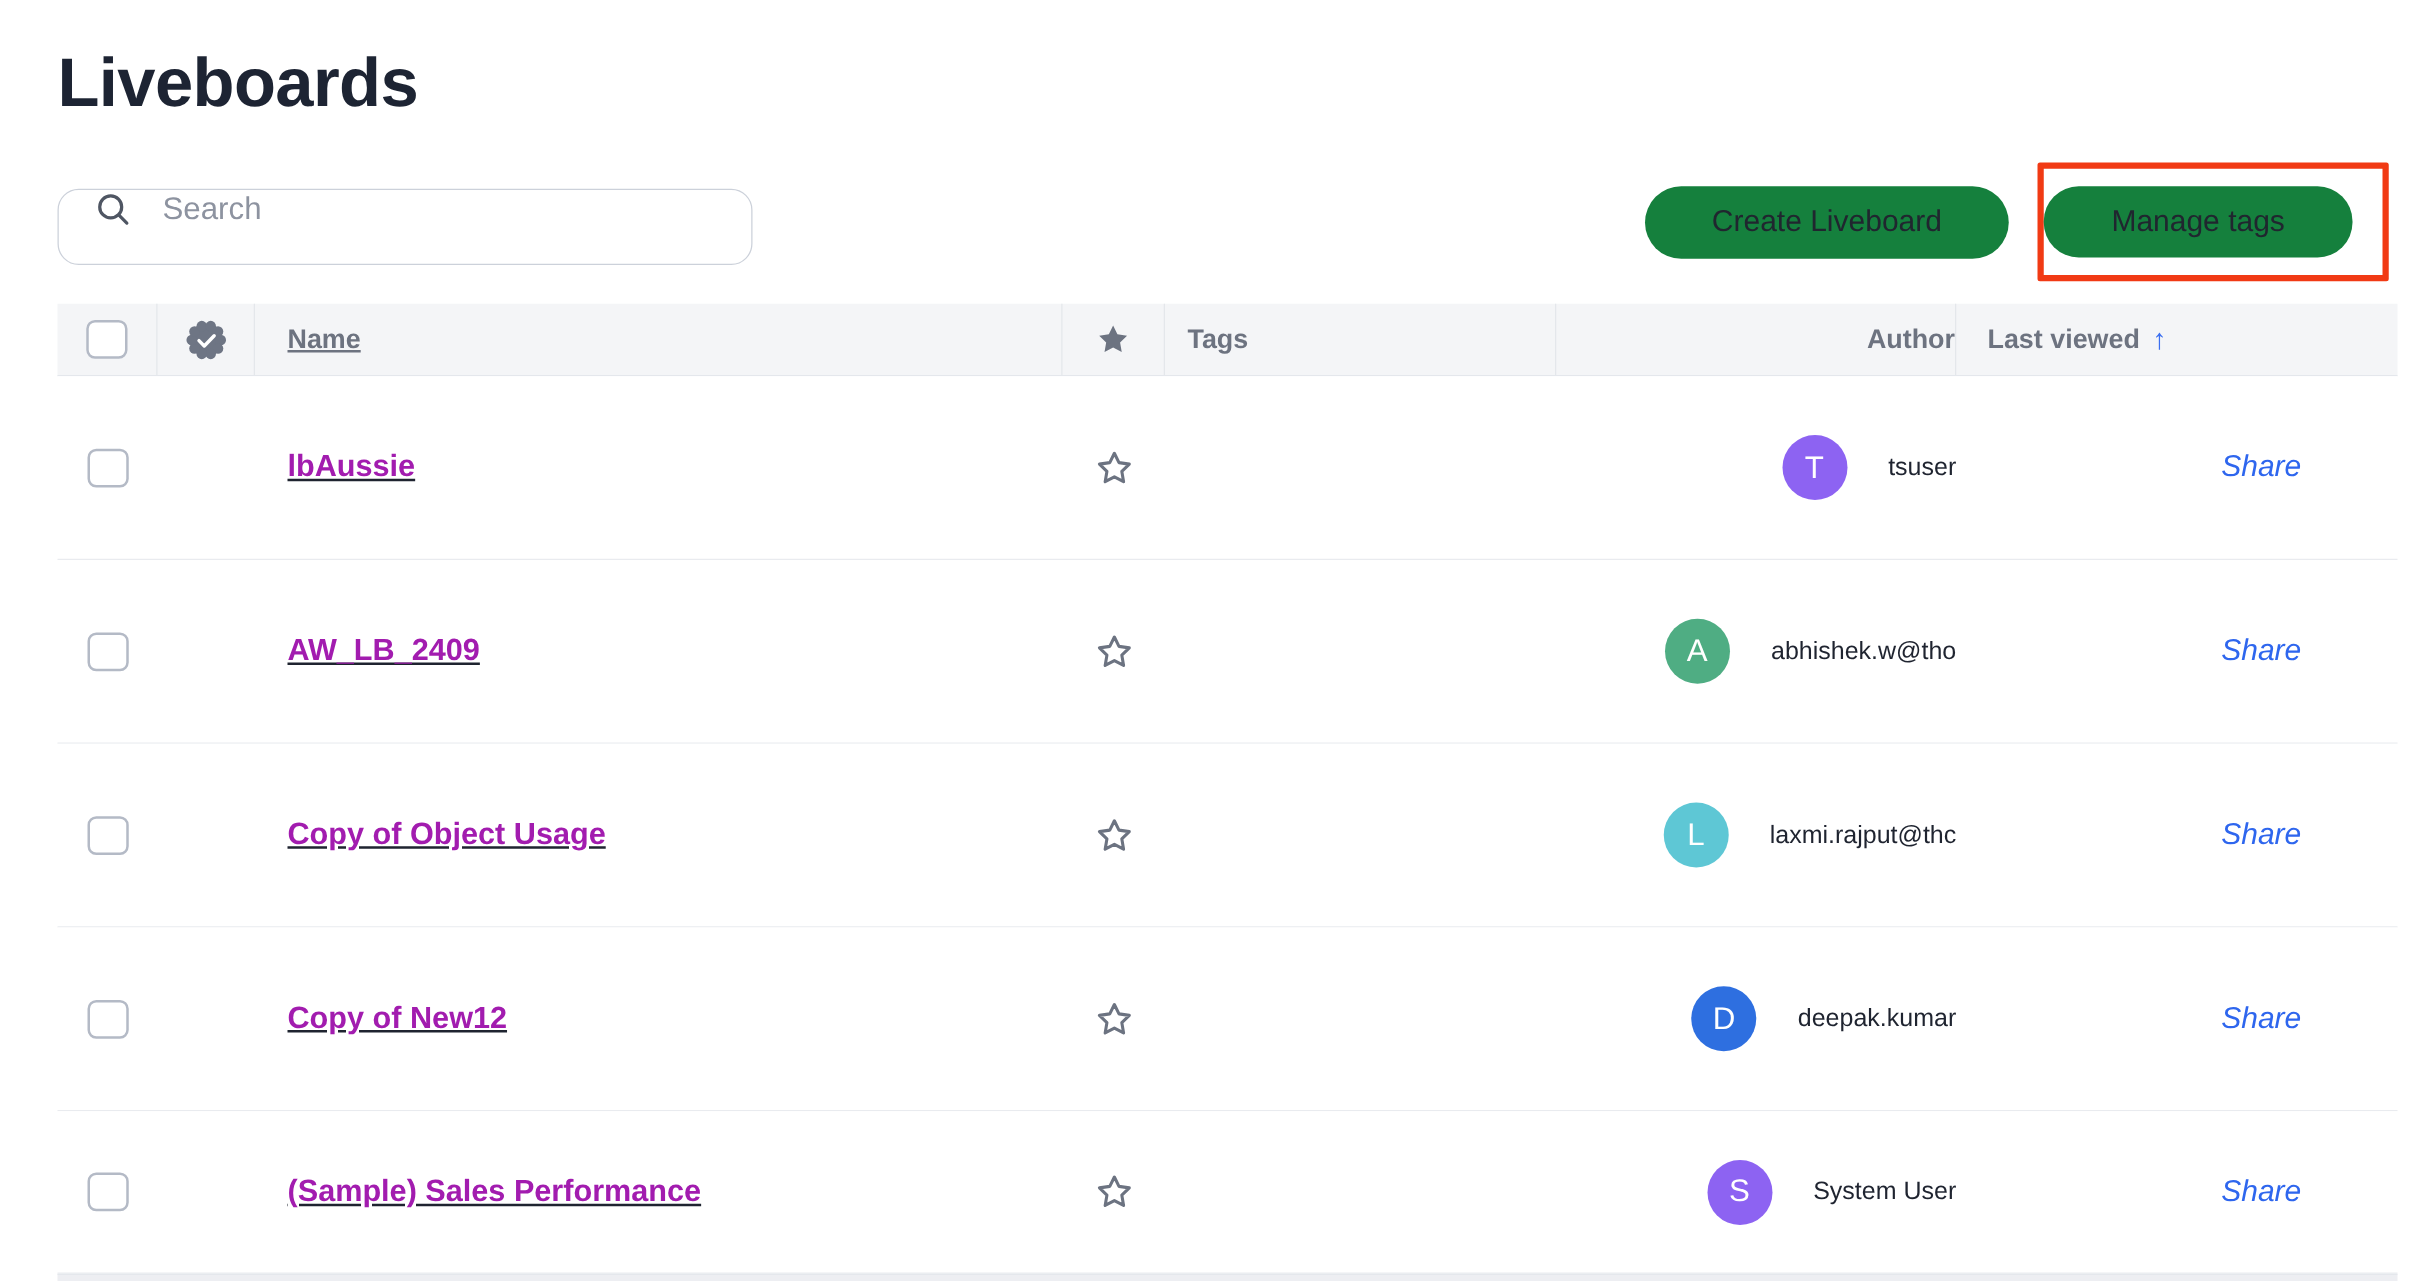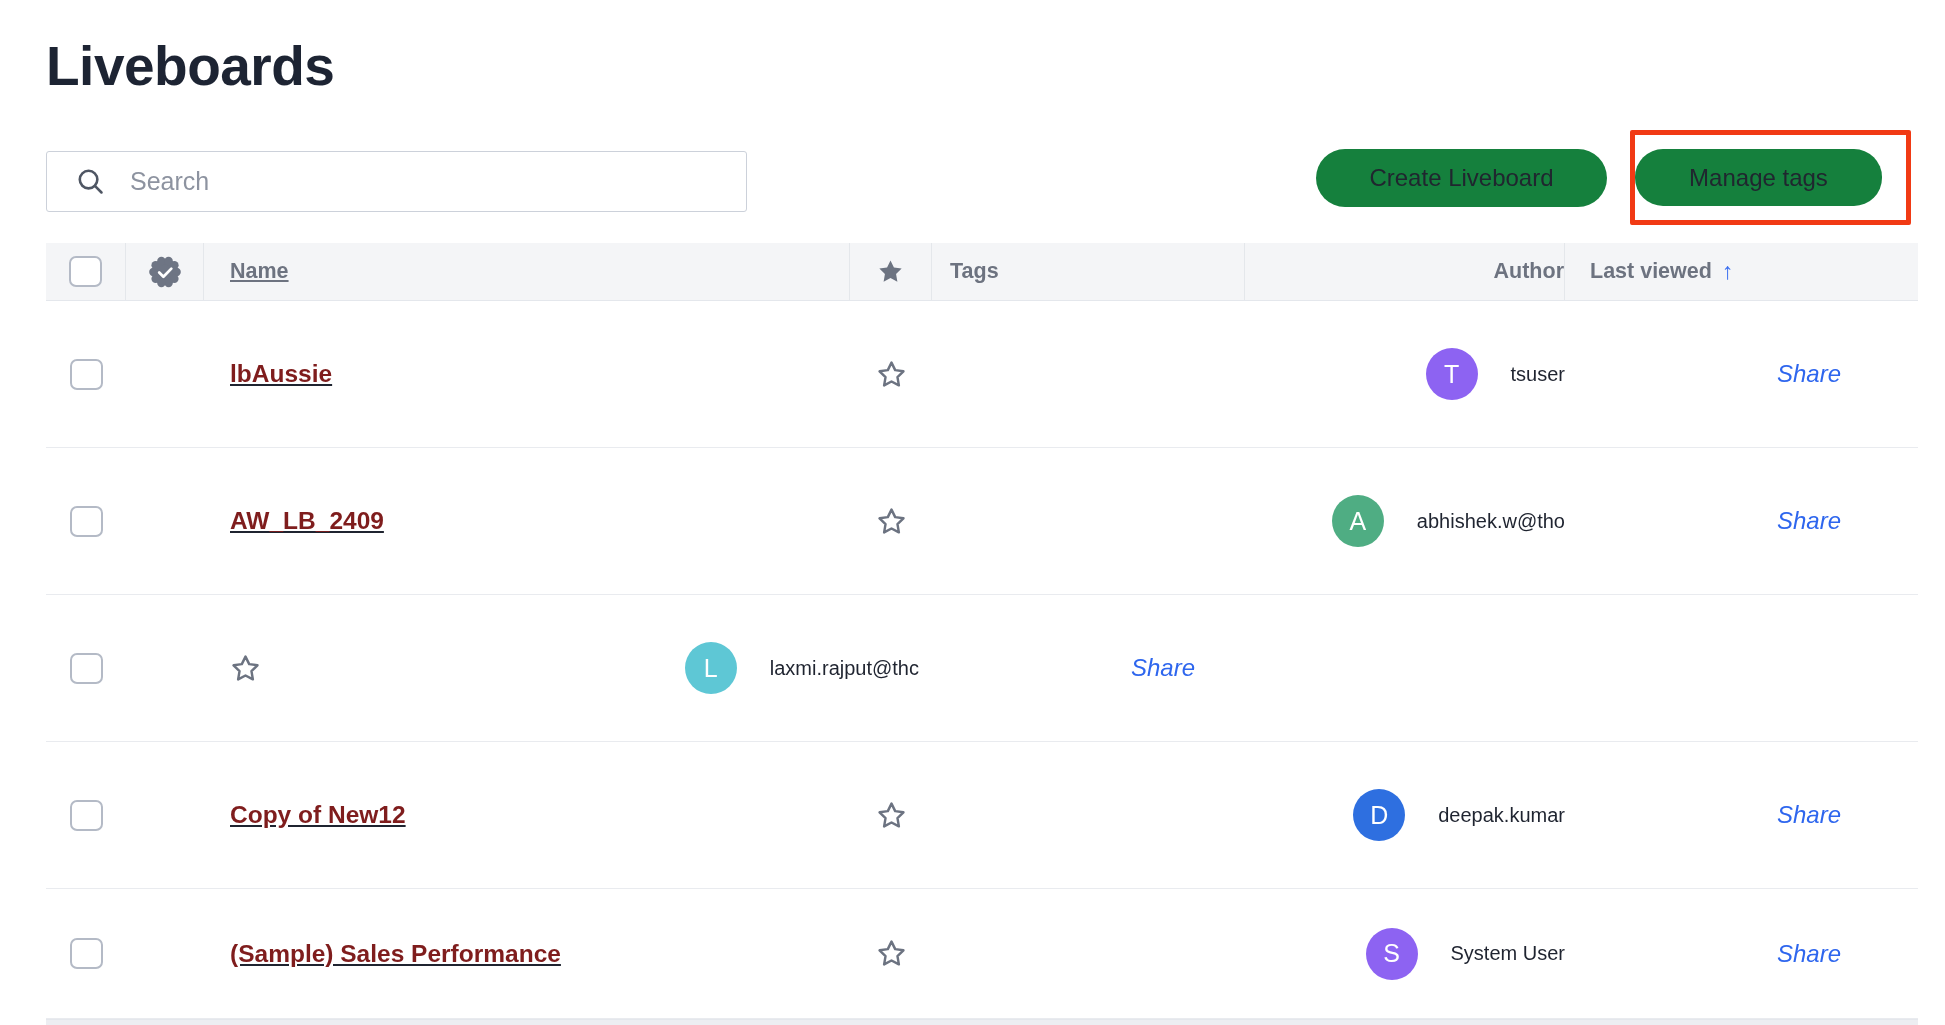--- a/index.html
+++ b/index.html
@@ -6,23 +6,23 @@
   .page{
     position:relative;width:1945px;height:1025px;overflow:hidden;background:#fff;
     font-family:"Liberation Sans","DejaVu Sans",sans-serif;color:#1f2430;
   }
   
   .title{
     position:absolute;left:46px;top:34px;margin:0;
     font-size:55px;font-weight:700;letter-spacing:-.5px;color:#1d2433;
   }
   .search{
-    position:absolute;left:46px;top:151px;width:701px;height:61px;
-    border:1.5px solid #ccd1da;border-radius:3px;box-sizing:border-box;
-    display:flex;align-items:center;padding-left:28px;background:#fff;
+    position:absolute;left:46px;top:151px;width:556px;height:61px;
+    border:1.5px solid #ccd1da;border-radius:17px;box-sizing:border-box;
+    display:flex;align-items:flex-start;padding-left:28px;background:#fff;
   }
   .search svg{flex:0 0 auto;}
   .search input{
     border:none;outline:none;background:transparent;margin-left:22px;
     font-family:inherit;font-size:25px;color:#1f2430;width:480px;
   }
   .search input::placeholder{color:#8d93a0;}
   .btn{
     position:absolute;border:none;cursor:pointer;background:#15803d;color:#20262f;
     font-family:inherit;font-size:24px;font-weight:500;border-radius:29px;
@@ -61,21 +61,21 @@
   .col-tags{width:313px;padding-left:18px;}
   .col-author{width:320px;padding-left:35px;justify-content:flex-end;}
   .col-last{width:353px;padding-left:25px;}
   .td.col-last{justify-content:flex-end;padding-right:77px;padding-left:0;font-style:italic;}
   
   .cb{
     width:33px;height:31px;border:2px solid #b4bac6;border-radius:7px;
     background:#fff;box-sizing:border-box;cursor:pointer;
   }
   .name-link{
-    font-size:24.5px;font-weight:600;color:#7f1d1d;text-decoration:none;cursor:pointer;
+    font-size:24.5px;font-weight:600;color:#a21caf;text-decoration:none;cursor:pointer;
   }
   .avatar{
     width:52px;height:52px;border-radius:50%;display:flex;align-items:center;
     justify-content:center;color:#fff;font-size:25px;font-weight:500;flex:0 0 auto;
   }
   .author-name{margin-left:33px;font-size:20px;color:#1f2430;}
   .share-link{font-size:24px;font-weight:500;color:#2e66ee;text-decoration:none;cursor:pointer;}
   .sort-arrow{color:#3b6ff0;font-size:23px;margin-left:10px;font-weight:400;}
   .star-btn{display:flex;align-items:center;justify-content:center;cursor:pointer;background:none;border:none;padding:0;}
   .footer-strip{height:6px;background:#edeef2;border-top:1px solid #e4e7ec;box-sizing:border-box;}
@@ -191,20 +191,23 @@
     </div>
     <div class="td col-last">
       <a class="share-link">Share</a>
     </div>
   </div>
         <div class="row">
     <div class="td col-check">
       <span class="cb"></span>
     </div>
     <div class="td col-verified"></div>
+    <div class="td col-name">
+      <a class="name-link">Copy of Object Usage</a>
+    </div>
     <div class="td col-star">
       <button class="star-btn">
         <svg width="31" height="31" viewBox="0 0 24 24">
           <path fill="none" stroke="#6c7381" stroke-width="1.9" stroke-linejoin="round" d="M12 2.8l2.85 5.8 6.4.93-4.63 4.51 1.09 6.37L12 17.4l-5.71 3.01 1.09-6.37-4.63-4.51 6.4-.93z"></path>
         </svg>
       </button>
     </div>
     <div class="td col-tags"></div>
     <div class="td col-author">
       <span class="avatar" style="background: rgb(94, 199, 213);">L</span>

